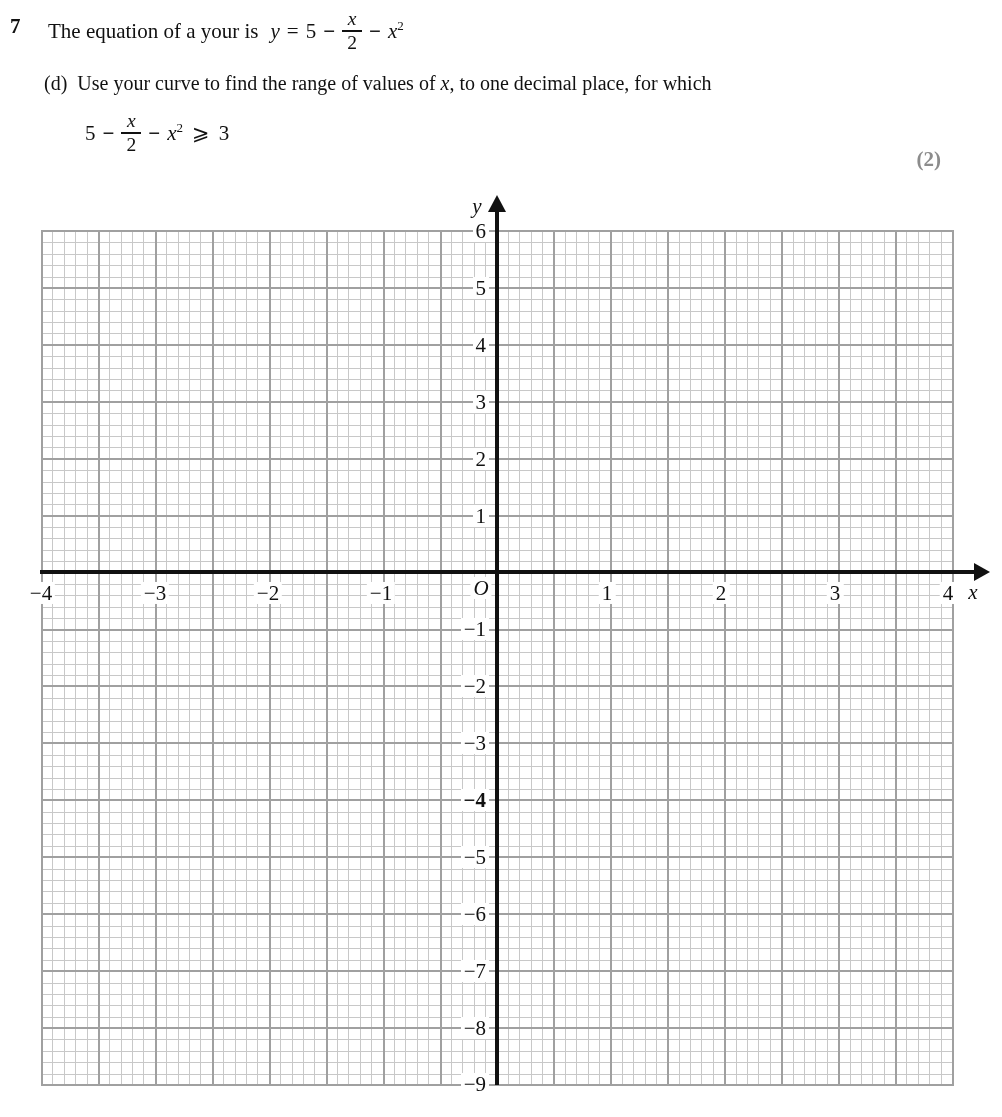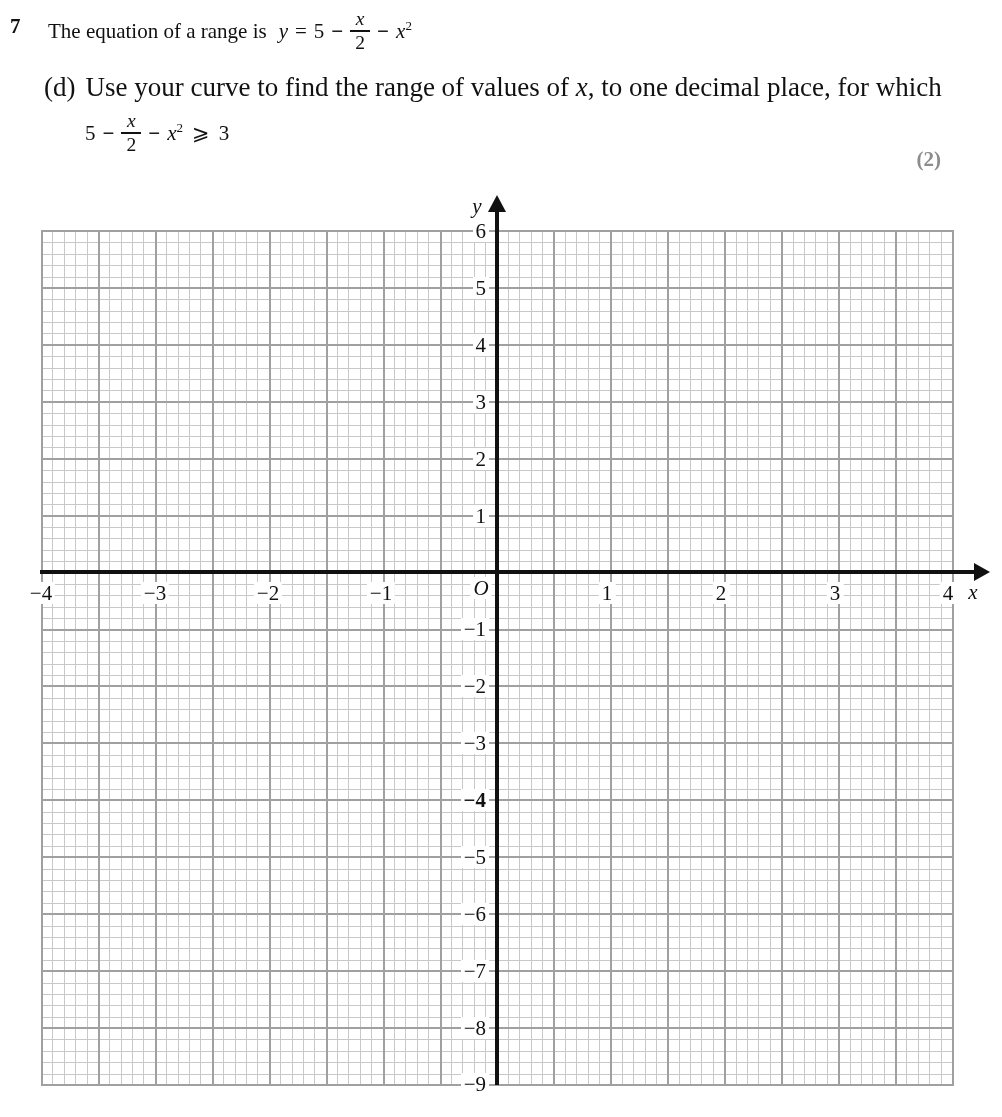--- a/index.html
+++ b/index.html
@@ -7,21 +7,21 @@
   body {
     width:1002px; height:1117px; position:relative; overflow:hidden;
     font-family:"Liberation Serif","DejaVu Serif",serif; color:#111;
   }
   .abs { position:absolute; }
 
   
   #q-number { left:10px; top:14px; font-size:21px; font-weight:bold; }
   #line1 { left:48px; top:2px; height:58px; display:flex; align-items:center; font-size:21px; }
   #line1 .intro { margin-right:12px; }
-  #line2 { left:44px; top:72px; font-size:27px; white-space:nowrap; }
+  #line2 { left:44px; top:72px; font-size:20px; white-space:nowrap; }
   #line2 .part-label { margin-right:10px; }
   #line3 { left:85px; top:104px; height:58px; display:flex; align-items:center; font-size:21px; }
   #marks { top:147px; right:61px; font-size:21px; font-weight:bold; color:#8c8c8c; }
 
   .var { font-style:italic; }
   .op { margin:0 7px; font-weight:bold; }
   .rel { margin:0 9px; font-family:"DejaVu Sans","DejaVu Serif",serif; }
   sup { font-size:0.62em; }
   .frac { display:inline-flex; flex-direction:column; align-items:center;
           font-size:0.93em; line-height:1.12; vertical-align:middle; }
@@ -54,21 +54,21 @@
   .ytick.yb { font-weight:bold; }
   .axlab { font-style:italic; transform:translate(-50%,-50%); background:transparent; }
   #origin-label { left:481px; top:588px; background:#fff; }
 </style>
 </head>
 <body>
 
 <div class="abs" id="q-number">7</div>
 
 <div class="abs" id="line1">
-  <span class="intro">The equation of a range is</span>
+  <span class="intro">The equation of a your is</span>
   <span class="var">y</span>
   <span class="op" style="font-weight:normal">=</span>
   <span>5</span>
   <span class="op">−</span>
   <span class="frac">
     <span class="num">x</span>
     <span class="den">2</span>
   </span>
   <span class="op">−</span>
   <span><span class="var">x</span><sup>2</sup></span>

